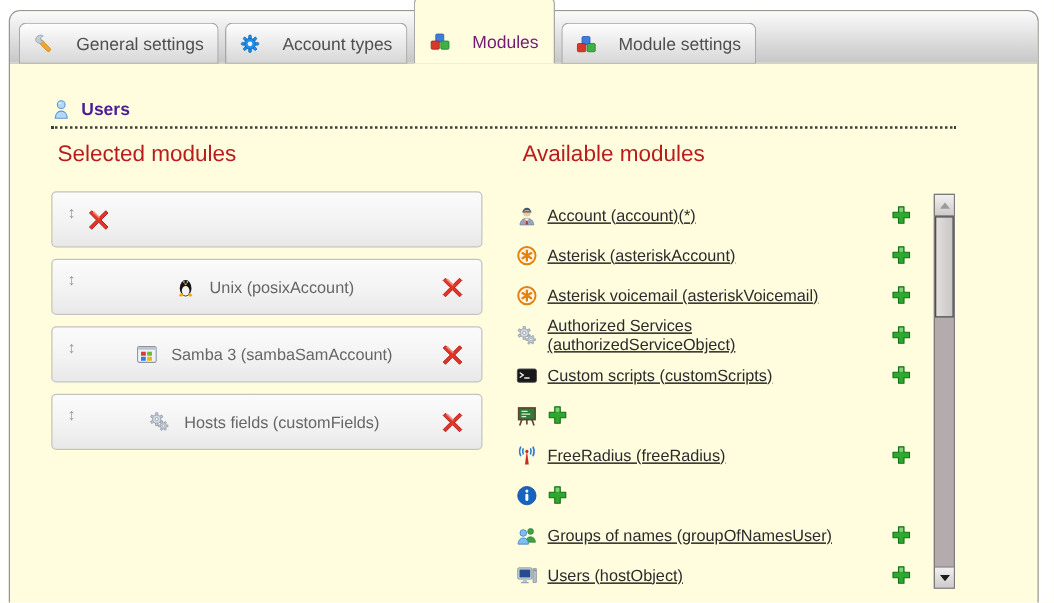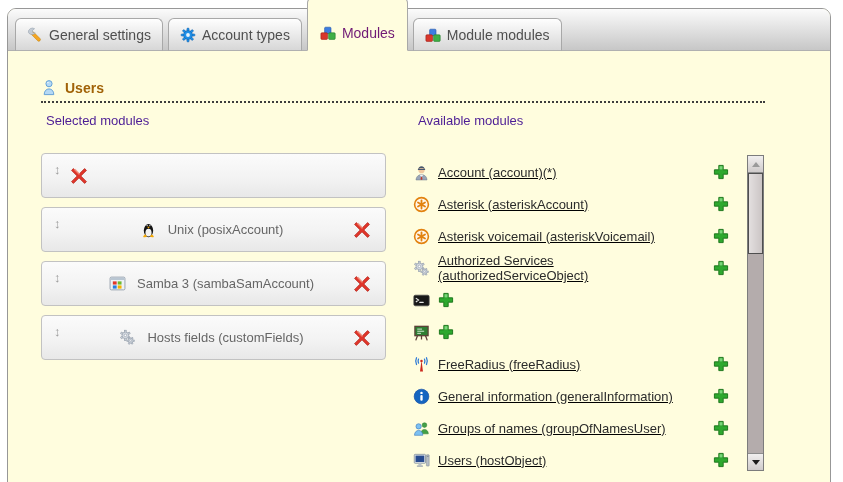--- a/index.html
+++ b/index.html
@@ -18,21 +18,21 @@
   
   .tabbar{
     height:42px;box-sizing:border-box;
     background:linear-gradient(#fbfbfb,#c7c7c7);
     border-bottom:1px solid #b0b0b0;
     border-radius:8px 8px 0 0;
     display:flex;align-items:flex-end;
     padding-left:7px;
   }
   .tab{
-    display:flex;gap:6px;
+    display:flex;gap:18px;
     padding:8px 11px 7px 11px;
     margin-right:5px;margin-bottom:-1px;
     background:linear-gradient(#fefefe,#d7d7d7);
     border:1px solid #a8a8a8;border-bottom:1px solid #b0b0b0;
     border-radius:6px 6px 0 0;
     font-size:14px;color:#4f4f4f;
     cursor:pointer;white-space:nowrap;
     position:relative;z-index:1;
   }
   .tab.active{
@@ -42,28 +42,28 @@
     color:#701a75;z-index:3;
   }
   .icn{display:inline-flex;width:17px;height:17px;flex:0 0 auto;}
   .icn svg{width:100%;height:100%;}
   .tab .icn{width:16px;height:16px;}
   
   .content{position:relative;}
   .section-header{
     margin:28px 0 0 33px;width:724px;box-sizing:border-box;
     padding-bottom:5px;border-bottom:2px dotted #3d3d3d;
-    display:flex;align-items:center;gap:8px;
-    font-size:14px;font-weight:bold;color:#a16207;
+    display:flex;align-items:flex-start;gap:8px;
+    font-size:14px;font-weight:bold;color:#4c1d95;
   }
   .section-header .icn{width:16px;height:17px;}
   .cols{display:flex;margin:10px 0 0 33px;}
   .col-left{width:345px;}
   .col-right{margin-left:27px;width:352px;position:relative;}
-  .col-label{font-size:13px;color:#4c1d95;padding-left:5px;height:16px;}
+  .col-label{font-size:18px;color:#b91c1c;padding-left:5px;height:16px;}
   
   .sel-list{margin-top:24px;}
   .sel-item{
     height:45px;box-sizing:border-box;margin-bottom:9px;
     border:1px solid #c2c2c2;border-radius:4px;
     background:linear-gradient(#fbfbfb 0%,#f3f3f3 55%,#e8e8e8 100%);
     display:flex;align-items:center;
     padding:0 14px 0 12px;
     cursor:move;
   }
@@ -141,21 +141,21 @@
   </div>
 
   <div class="tab">
     <span class="icn tab-icn">
           <svg viewBox="0 0 16 16">
             <rect x="4.6" y="2.2" width="6.4" height="6.4" rx="1" fill="#3d7de0" stroke="#2456a8" stroke-width="0.6"></rect>
             <rect x="0.9" y="7.8" width="6.6" height="6.6" rx="1" fill="#d8372c" stroke="#9c2018" stroke-width="0.6"></rect>
             <rect x="8.6" y="7.8" width="6.6" height="6.6" rx="1" fill="#3faf46" stroke="#247a2a" stroke-width="0.6"></rect>
           </svg>
         </span>
-    <span class="tab-label">Module modules</span>
+    <span class="tab-label">Module settings</span>
   </div>
 </div>
   <div class="content">
     <div class="section-header">
       <span class="icn">
           <svg viewBox="0 0 16 17">
             <circle cx="8" cy="4.7" r="3.1" fill="#b5d9f5" stroke="#5b9bd5" stroke-width="0.9"></circle>
             <path d="M3.2 15.6c0-3.6 2.1-5.7 4.8-5.7s4.8 2.1 4.8 5.7z" fill="#b5d9f5" stroke="#5b9bd5" stroke-width="0.9"></path>
             <ellipse cx="6.9" cy="3.6" rx="1" ry="0.6" fill="#eaf5fd"></ellipse>
           </svg>
@@ -355,20 +355,21 @@
   </div>
 
   <div class="avail-row">
     <span class="icn mod-icn">
                 <svg viewBox="0 0 16 16">
                   <rect x="0.8" y="3" width="14.4" height="10" rx="1.4" fill="#181818" stroke="#4a4a4a" stroke-width="0.7"></rect>
                   <path d="M3 6l2.2 1.6L3 9.2" stroke="#e8e8e8" stroke-width="1.1" fill="none" stroke-linecap="round"></path>
                   <path d="M6.4 9.8h3.2" stroke="#e8e8e8" stroke-width="1.1" stroke-linecap="round"></path>
                 </svg>
               </span>
+    <span class="avail-label">Custom scripts (customScripts)</span>
     <span class="icn plus">
                 <svg viewBox="0 0 16 16">
                   <path d="M5.8 1.4h4.4v4.4h4.4v4.4h-4.4v4.4H5.8v-4.4H1.4V5.8h4.4z" fill="#2ea82e" stroke="#167016" stroke-width="0.9" stroke-linejoin="round"></path>
                   <path d="M6.5 2.2h3v3.2h-3z" fill="#8fe08f" opacity="0.8"></path>
                 </svg>
               </span>
   </div>
 
   <div class="avail-row">
     <span class="icn mod-icn">
@@ -405,21 +406,20 @@
   </div>
 
   <div class="avail-row">
     <span class="icn mod-icn">
                 <svg viewBox="0 0 16 16">
                   <circle cx="8" cy="8" r="6.9" fill="#1565c0" stroke="#0d47a1" stroke-width="0.6"></circle>
                   <circle cx="8" cy="4.6" r="1.15" fill="#fff"></circle>
                   <rect x="6.9" y="6.6" width="2.2" height="5.4" rx="1" fill="#fff"></rect>
                 </svg>
               </span>
-    <span class="avail-label">General information (generalInformation)</span>
     <span class="icn plus">
                 <svg viewBox="0 0 16 16">
                   <path d="M5.8 1.4h4.4v4.4h4.4v4.4h-4.4v4.4H5.8v-4.4H1.4V5.8h4.4z" fill="#2ea82e" stroke="#167016" stroke-width="0.9" stroke-linejoin="round"></path>
                   <path d="M6.5 2.2h3v3.2h-3z" fill="#8fe08f" opacity="0.8"></path>
                 </svg>
               </span>
   </div>
 
   <div class="avail-row">
     <span class="icn mod-icn">

